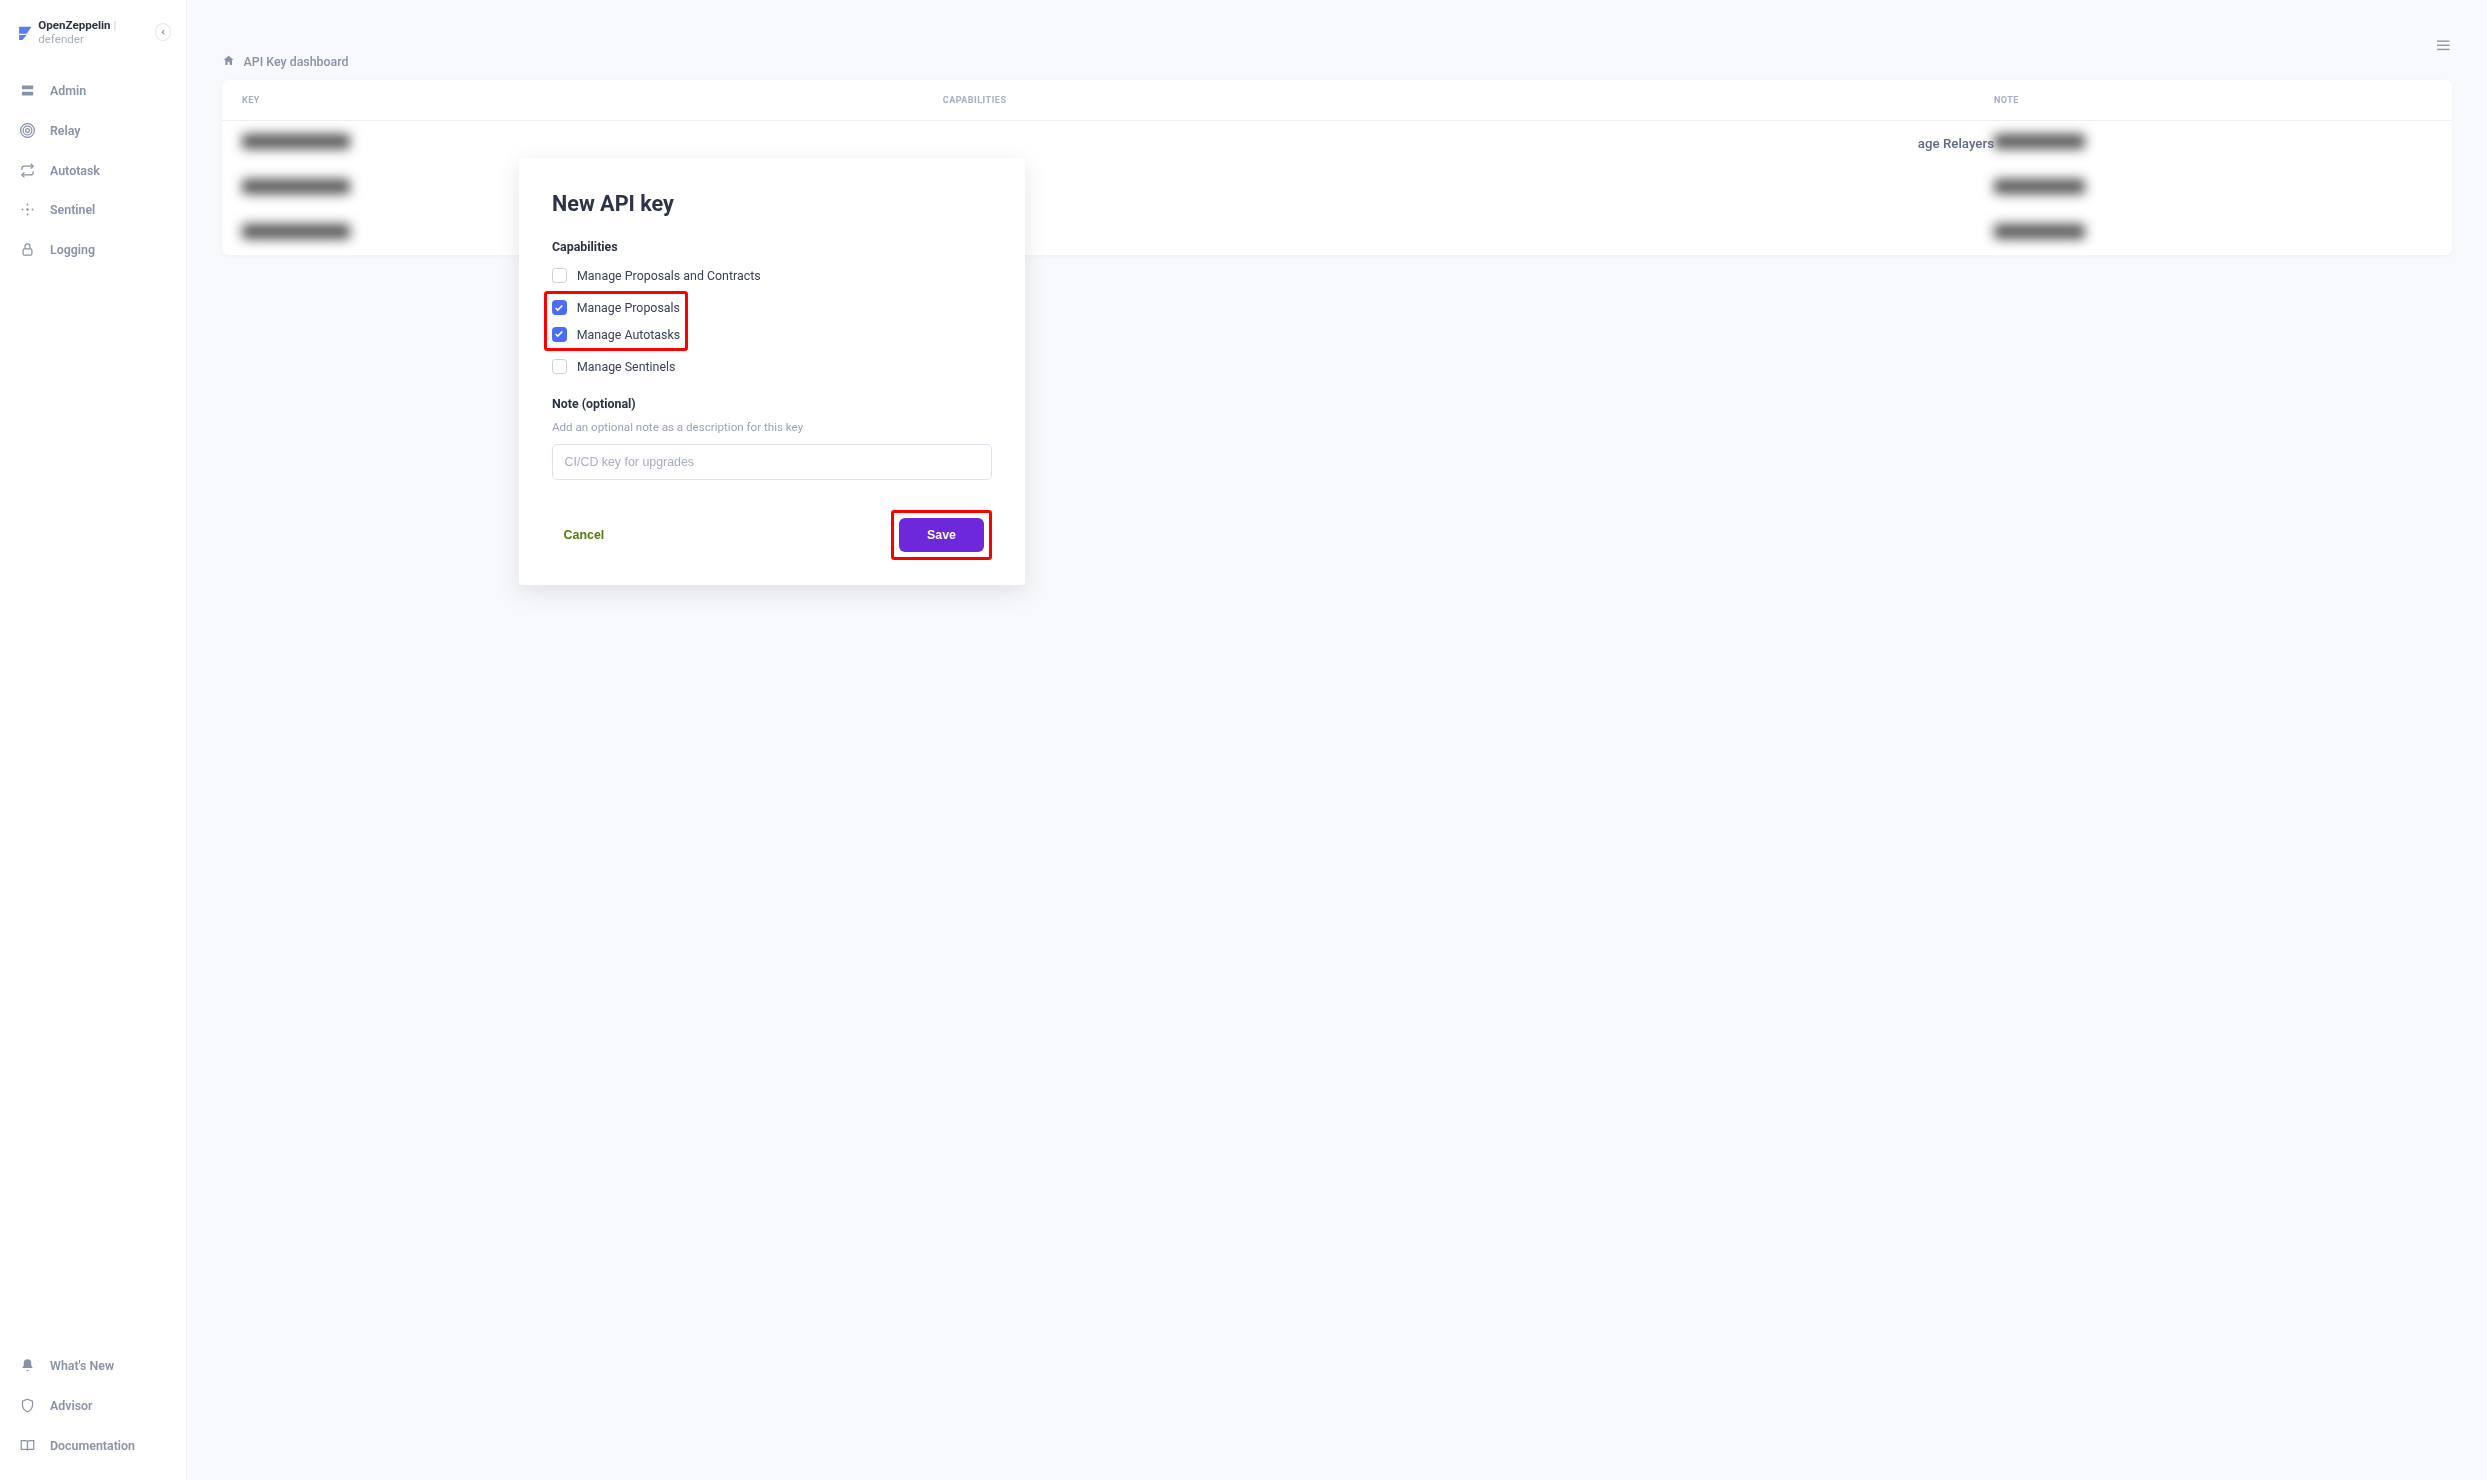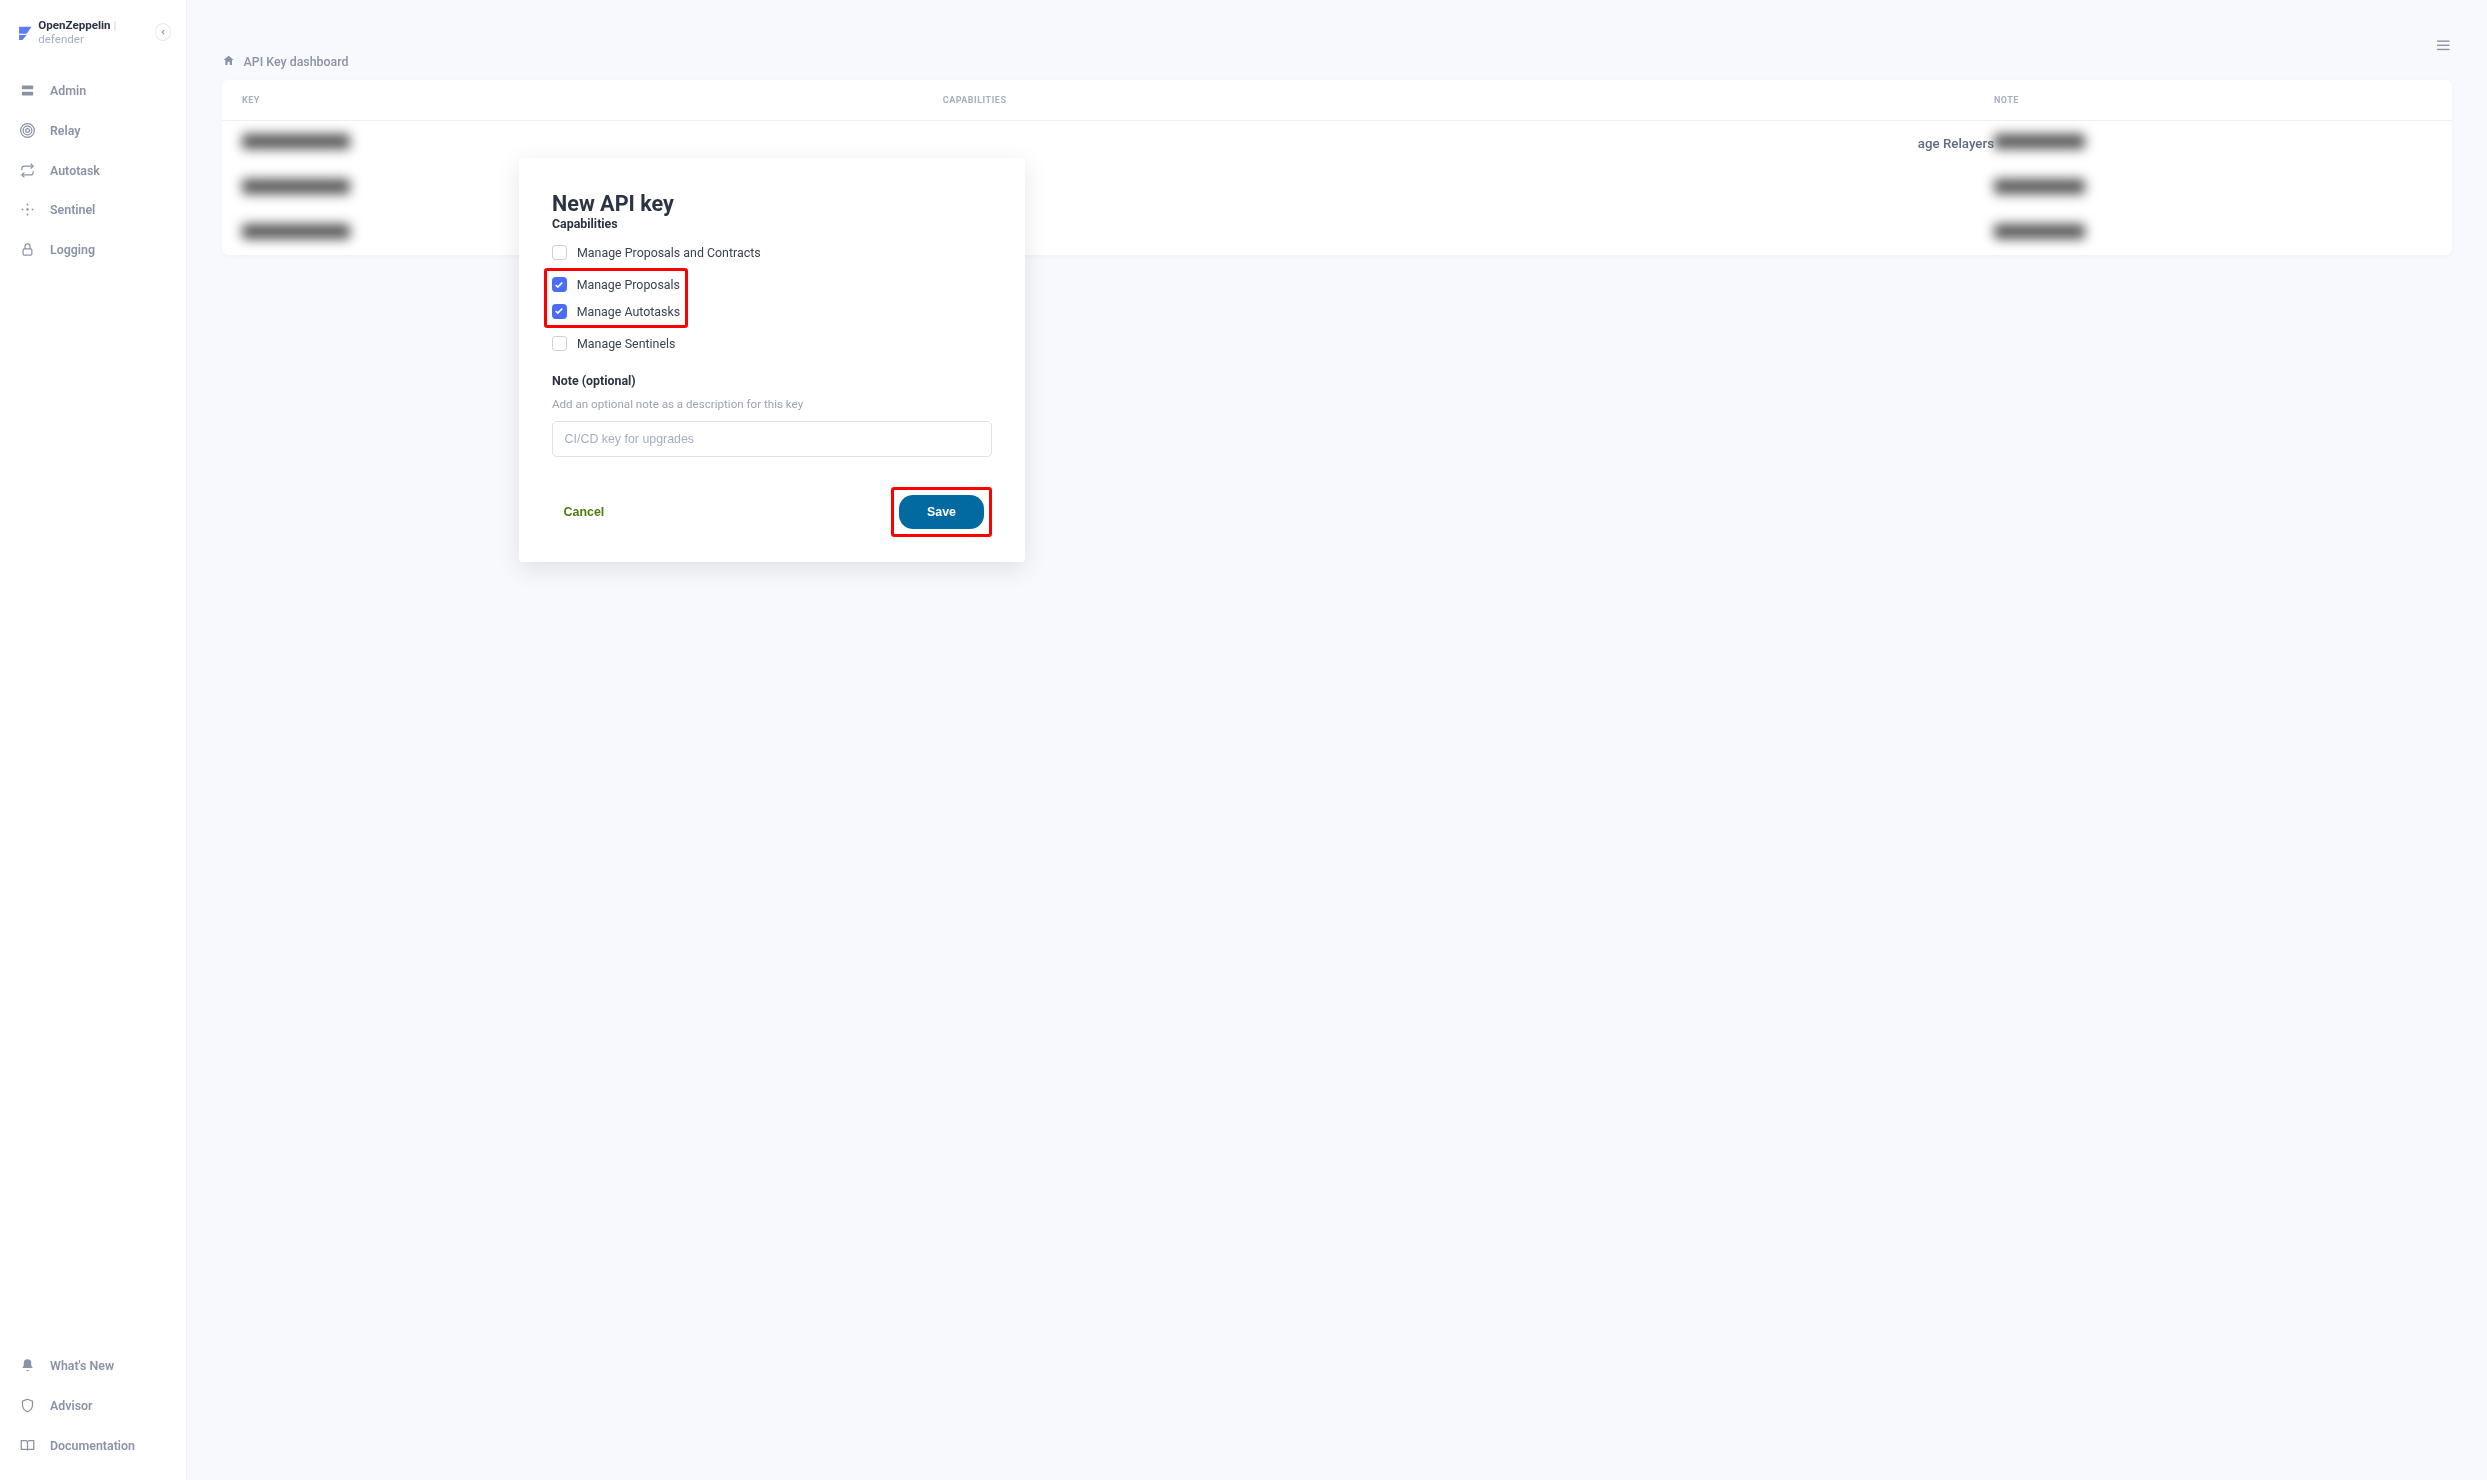--- a/index.html
+++ b/index.html
@@ -138,21 +138,21 @@
 .modal {
   position: absolute;
   left: 332px; top: 158px;
   width: 506px;
   background: #fff;
   border-radius: 3.3px;
   box-shadow: 0 6.6px 25px rgba(0,0,0,0.10);
   padding: 33px 33px 25px;
   z-index: 10;
 }
-.modal-title { font-size: 21.6px; font-weight: 700; }
+.modal-title { font-size: 21.6px; font-weight: 700; margin-bottom: 23px; }
 .section-label { font-size: 12.4px; font-weight: 700; margin-bottom: 8.3px; }
 .checkbox-row {
   display: flex; align-items: center; gap: 10px;
   padding: 5.8px 0;
   font-size: 12.4px; color: #3a4254;
 }
 .checkbox {
   width: 15px; height: 15px;
   border: 1.2px solid #c9cfdb;
   border-radius: 3.3px;
@@ -192,22 +192,22 @@
   background: none; border: none; font-size: 12.4px; font-weight: 700;
   color: #4d7c0f; cursor: pointer; padding: 8.3px 11.6px;
 }
 .save-wrap {
   margin-left: auto;
   border: 3.3px solid #ff0000;
   border-radius: 3.3px;
   padding: 5px;
 }
 .save-btn {
-  background: #0369a1; color: #fff; border: none;
-  border-radius: 14px; padding: 10px 28px;
+  background: #6d28d9; color: #fff; border: none;
+  border-radius: 6px; padding: 10px 28px;
   font-size: 12.4px; font-weight: 700; cursor: pointer;
 }
 </style>
 </head>
 <body>
 
 <div class="app">
   <aside class="sidebar">
     <div class="sidebar-header">
       <span class="logo-mark">

